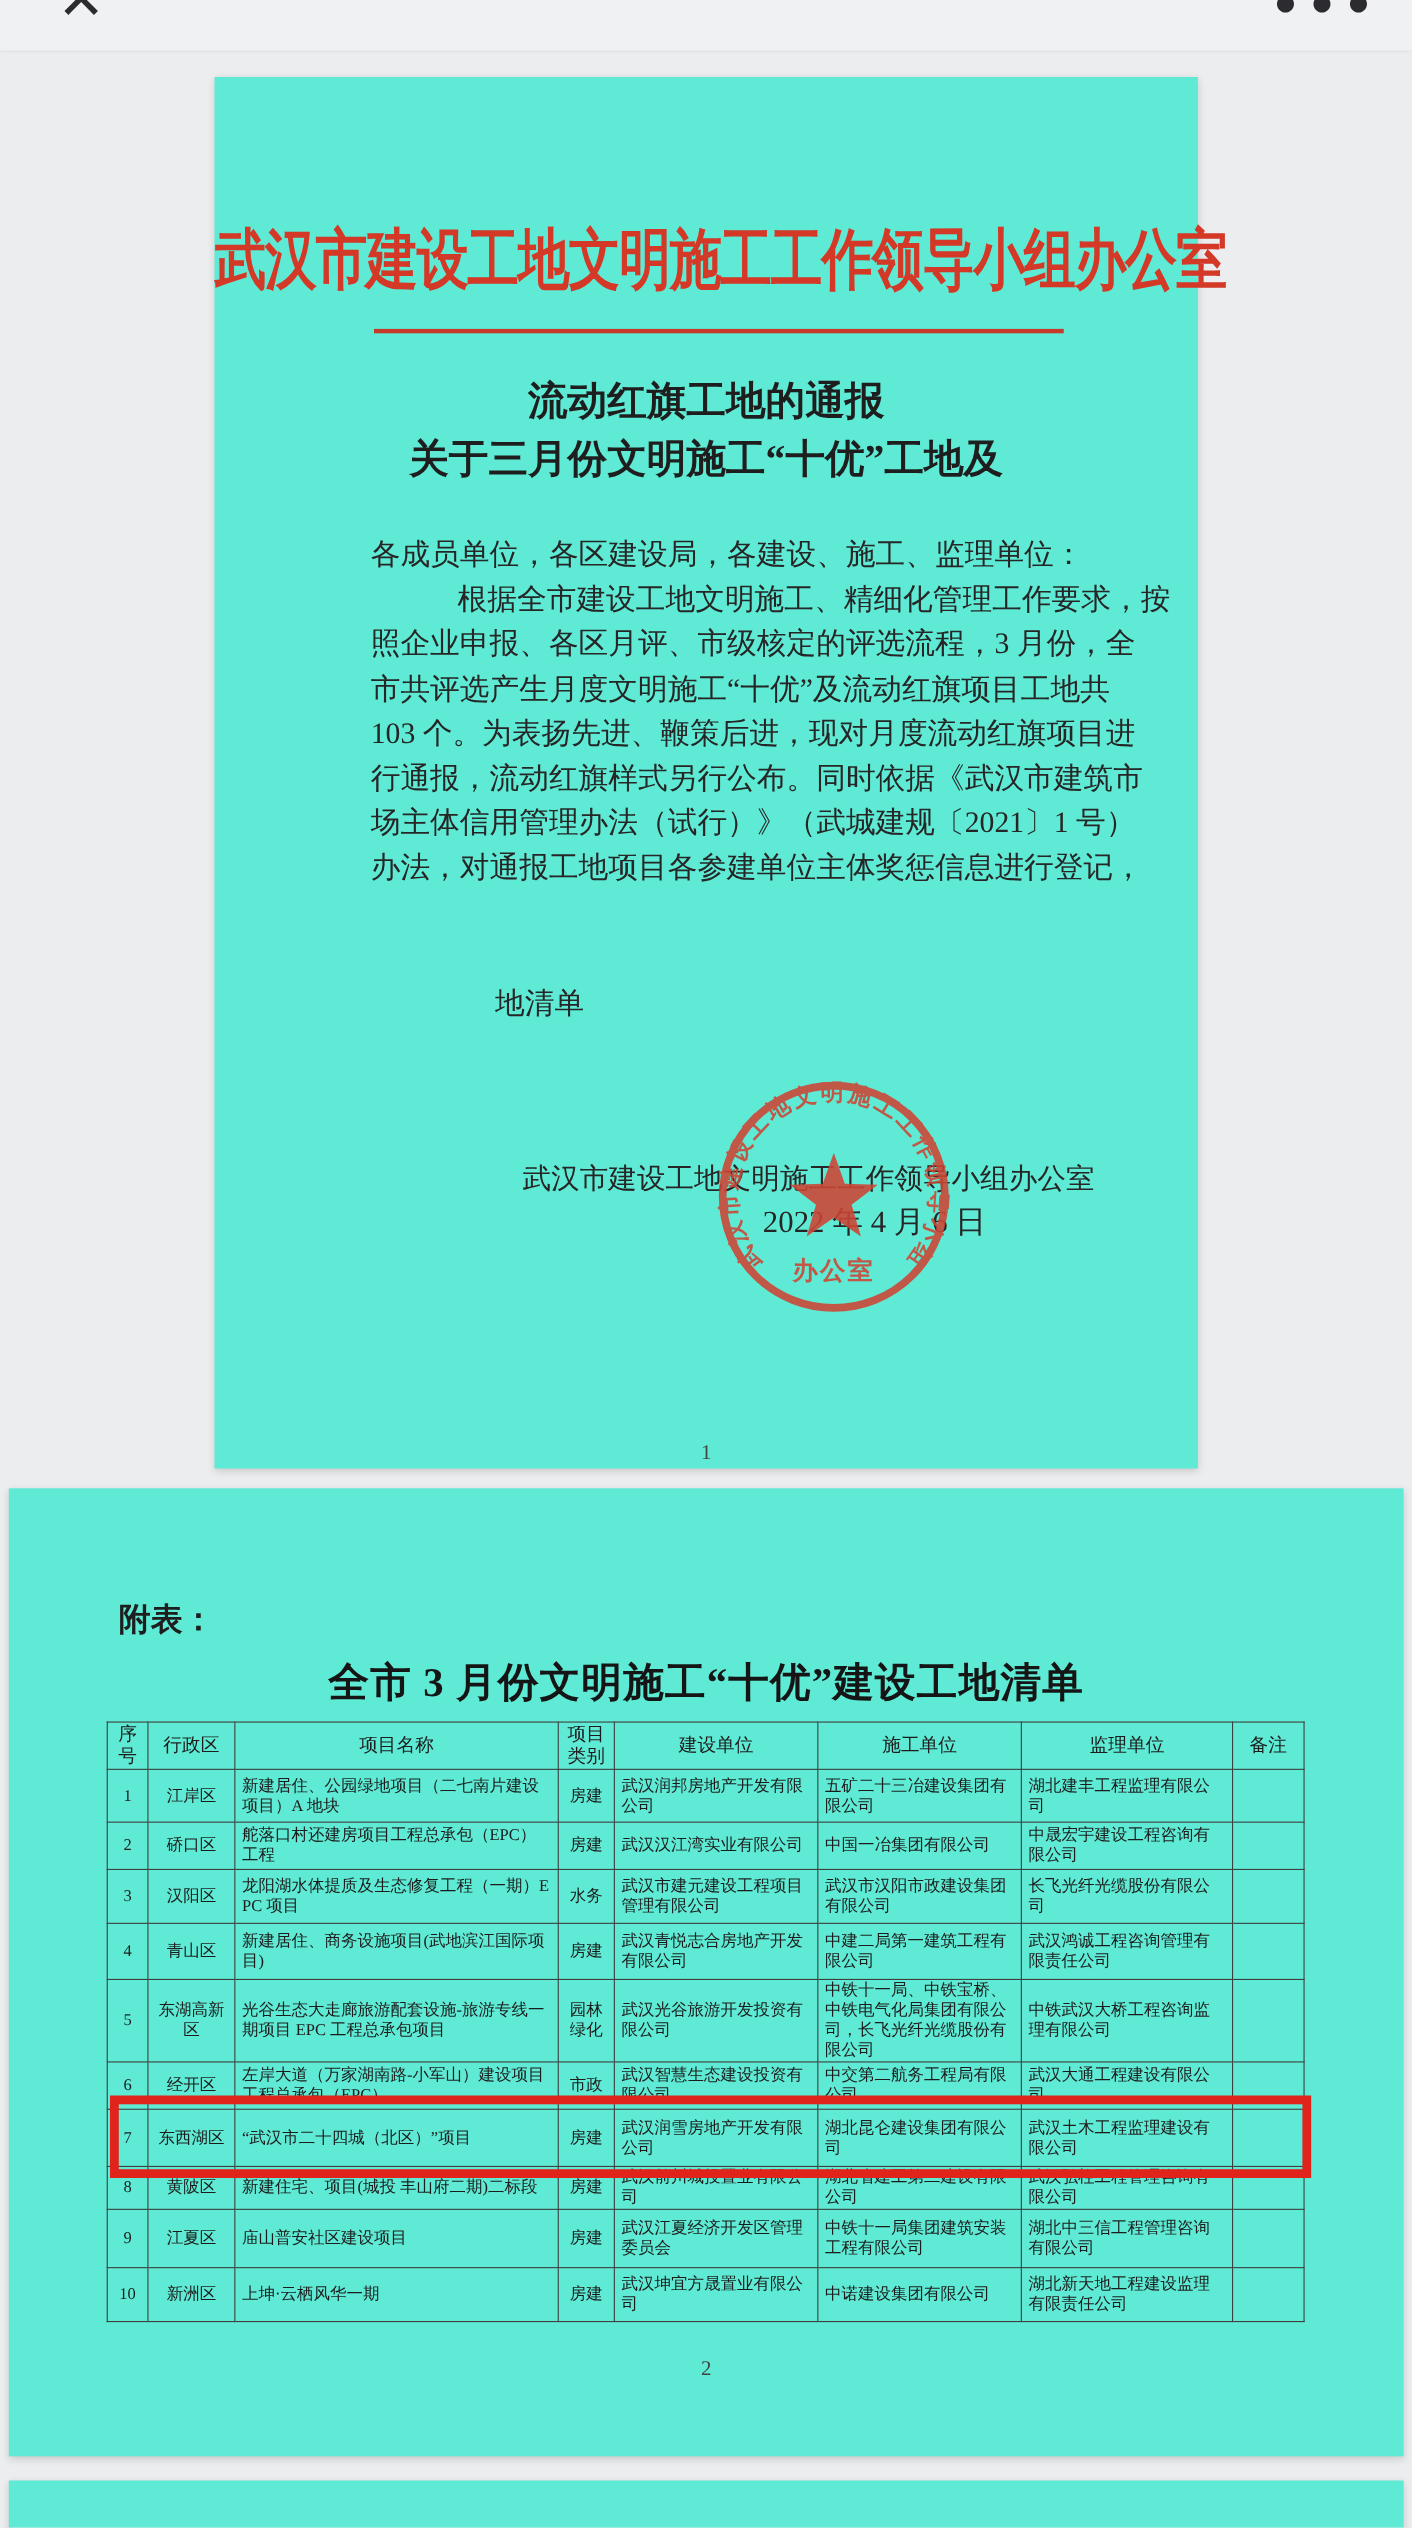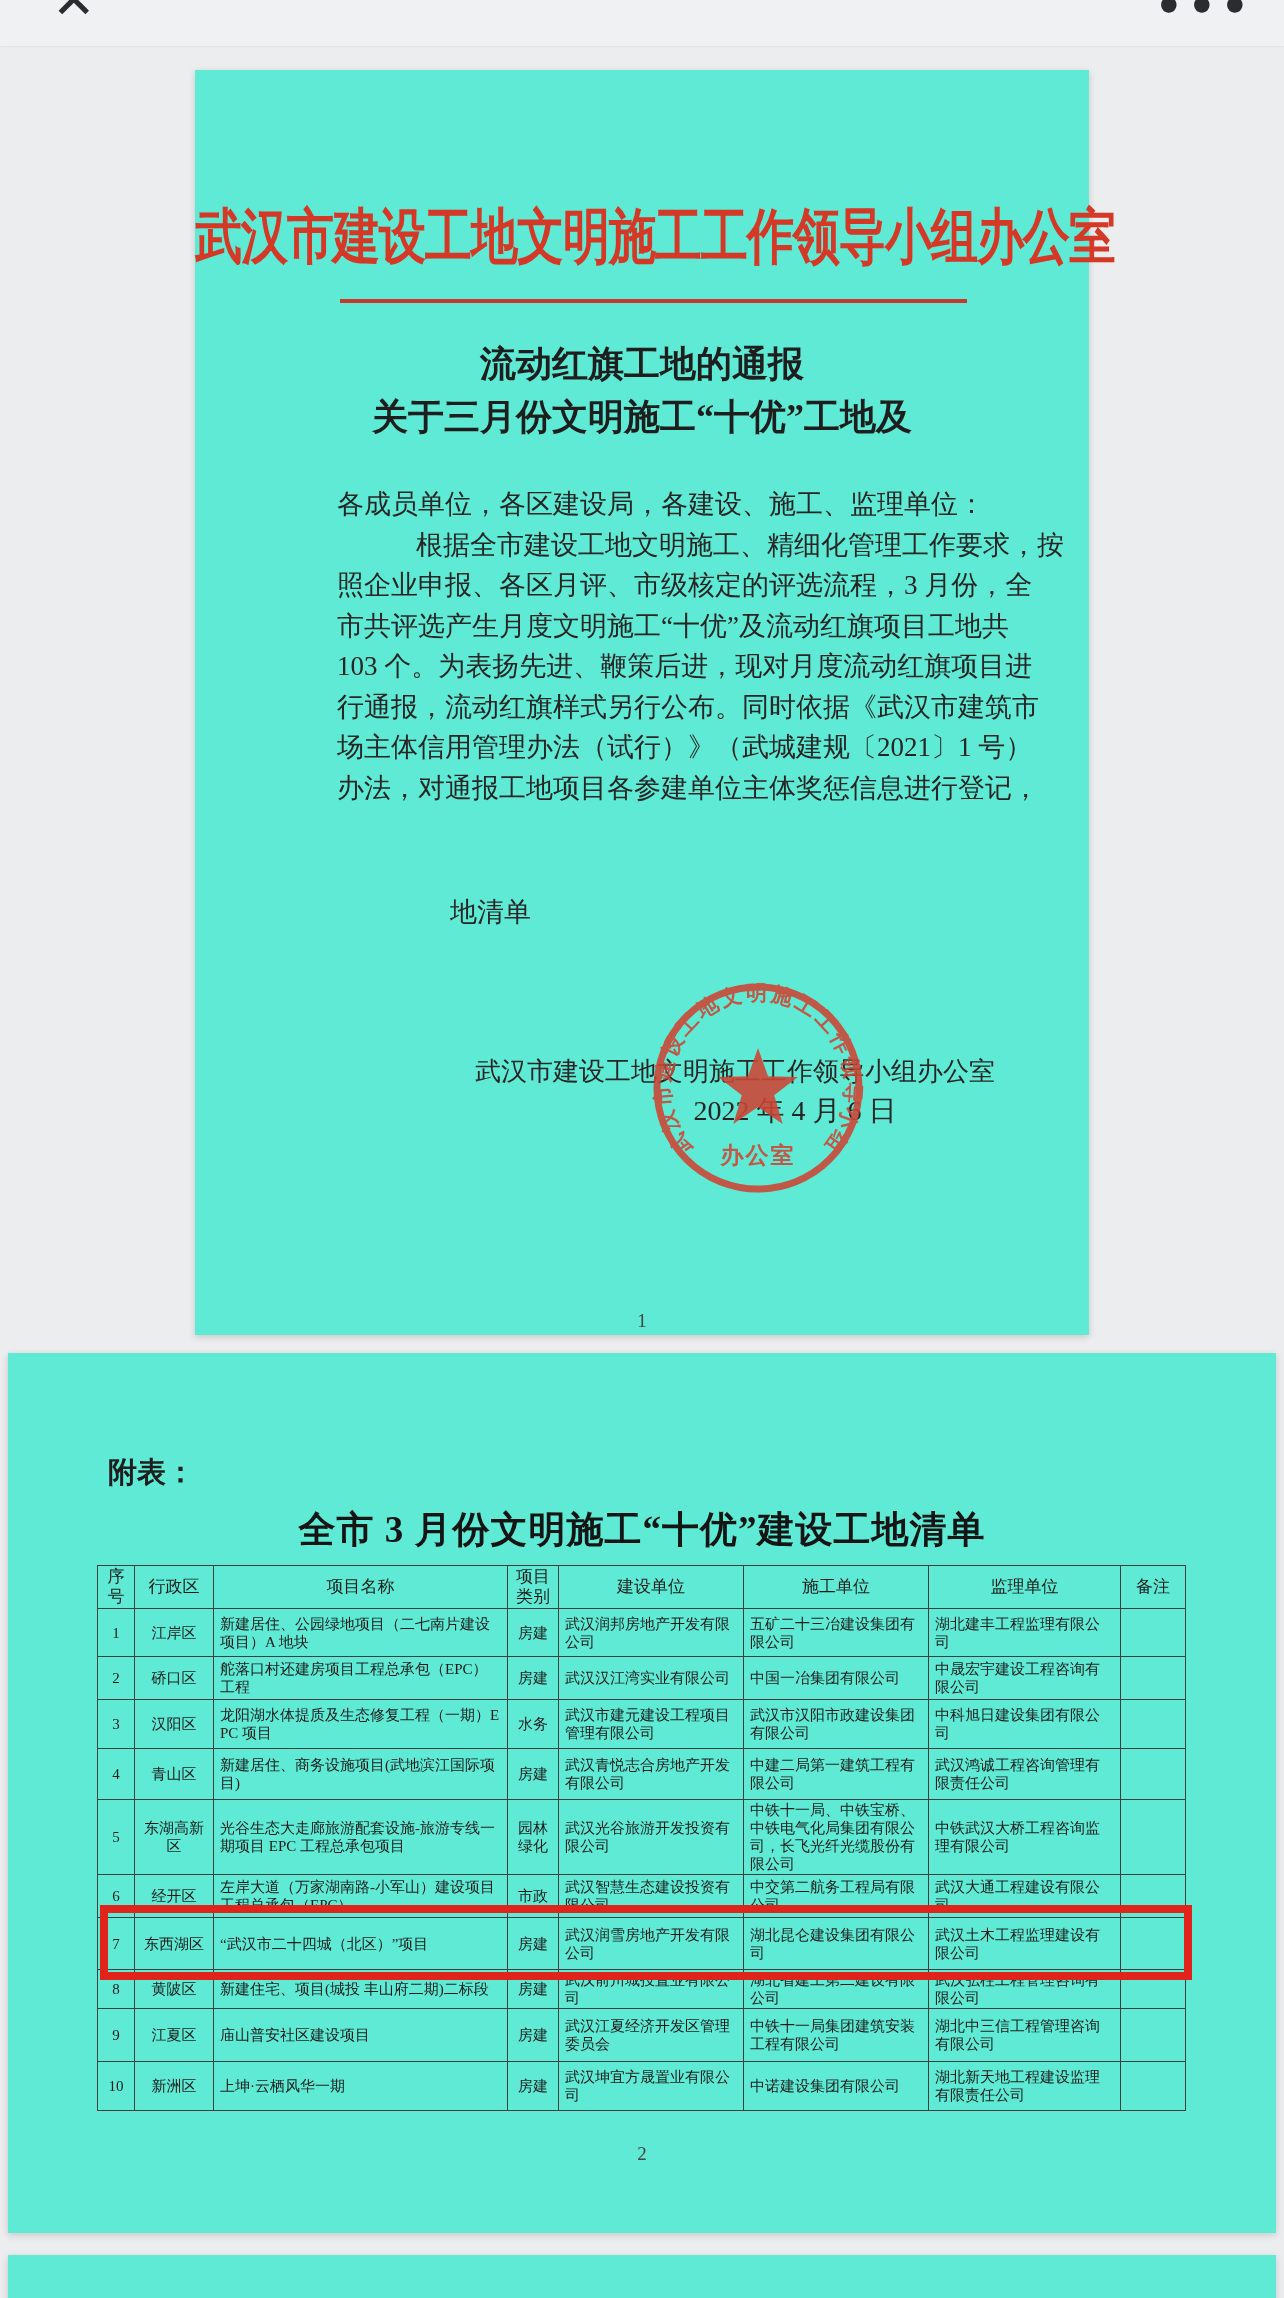--- a/index.html
+++ b/index.html
@@ -154,21 +154,21 @@
             <td class="c-left">中晟宏宇建设工程咨询有限公司</td>
             <td class="c-center"></td>
           </tr>
           <tr style="height: 49px;">
             <td class="c-center">3</td>
             <td class="c-center">汉阳区</td>
             <td class="c-left">龙阳湖水体提质及生态修复工程（一期）EPC 项目</td>
             <td class="c-center">水务</td>
             <td class="c-left">武汉市建元建设工程项目管理有限公司</td>
             <td class="c-left">武汉市汉阳市政建设集团有限公司</td>
-            <td class="c-left">中科旭日建设集团有限公司</td>
+            <td class="c-left">长飞光纤光缆股份有限公司</td>
             <td class="c-center"></td>
           </tr>
           <tr style="height: 51px;">
             <td class="c-center">4</td>
             <td class="c-center">青山区</td>
             <td class="c-left">新建居住、商务设施项目(武地滨江国际项目)</td>
             <td class="c-center">房建</td>
             <td class="c-left">武汉青悦志合房地产开发有限公司</td>
             <td class="c-left">中建二局第一建筑工程有限公司</td>
             <td class="c-left">武汉鸿诚工程咨询管理有限责任公司</td>

